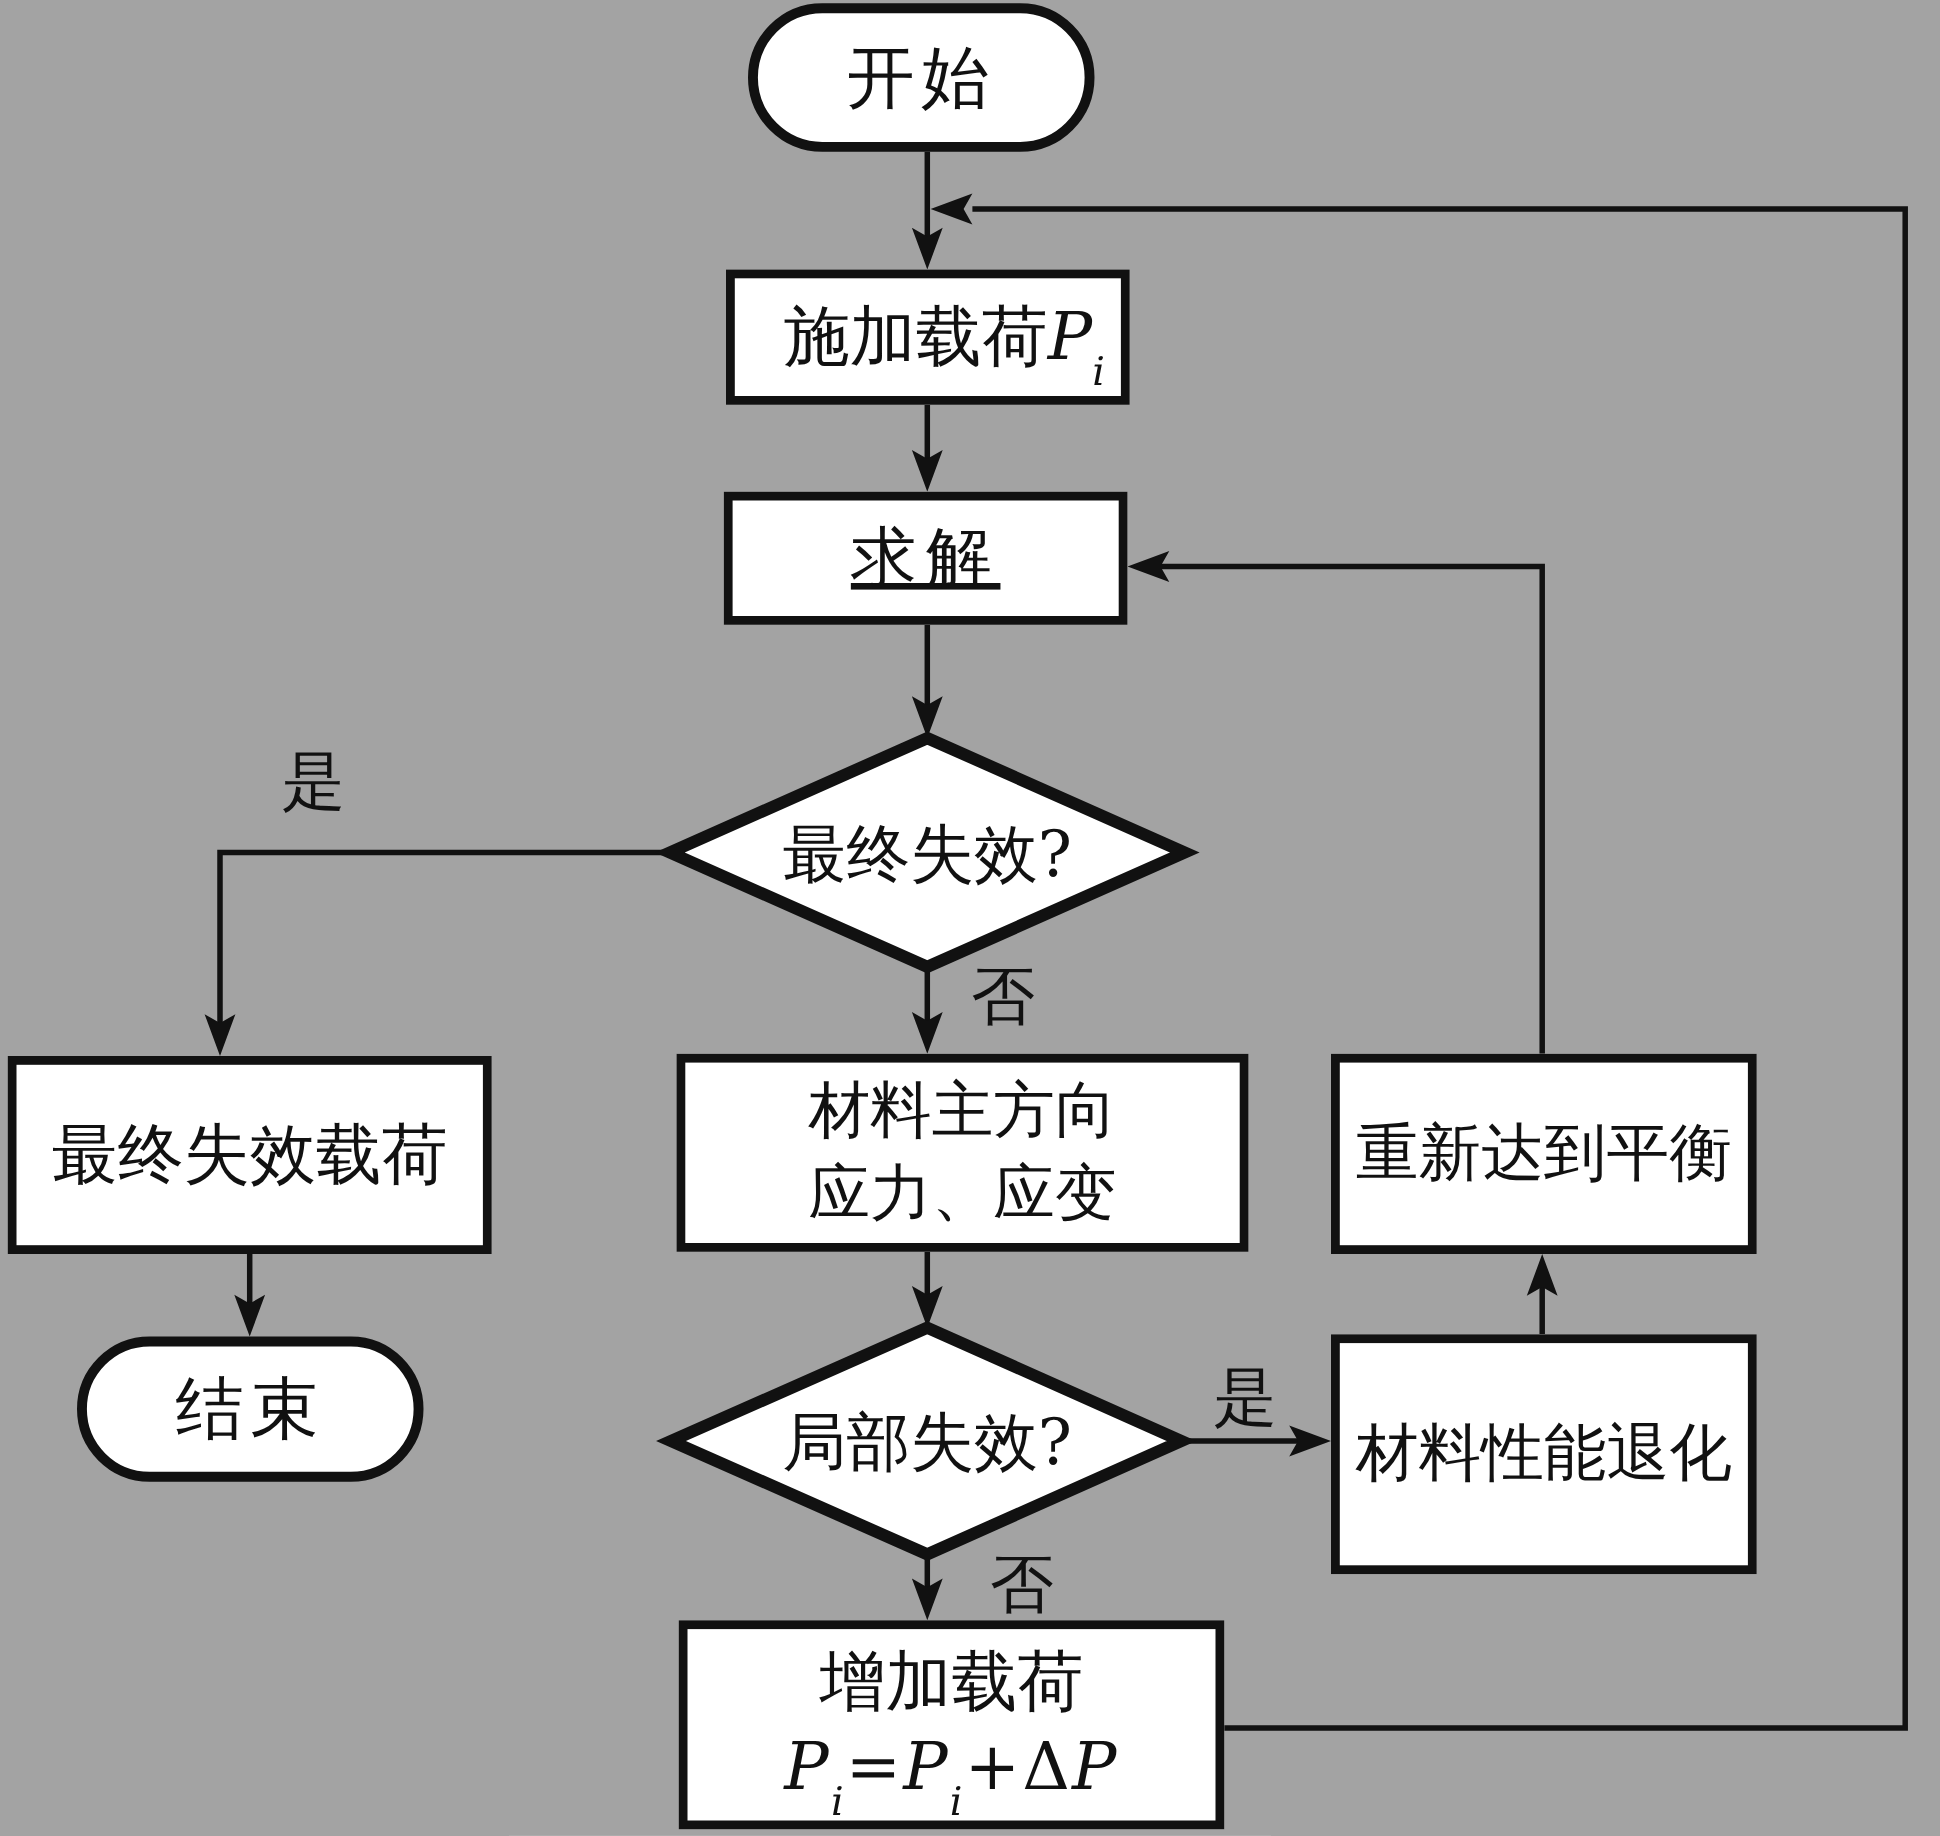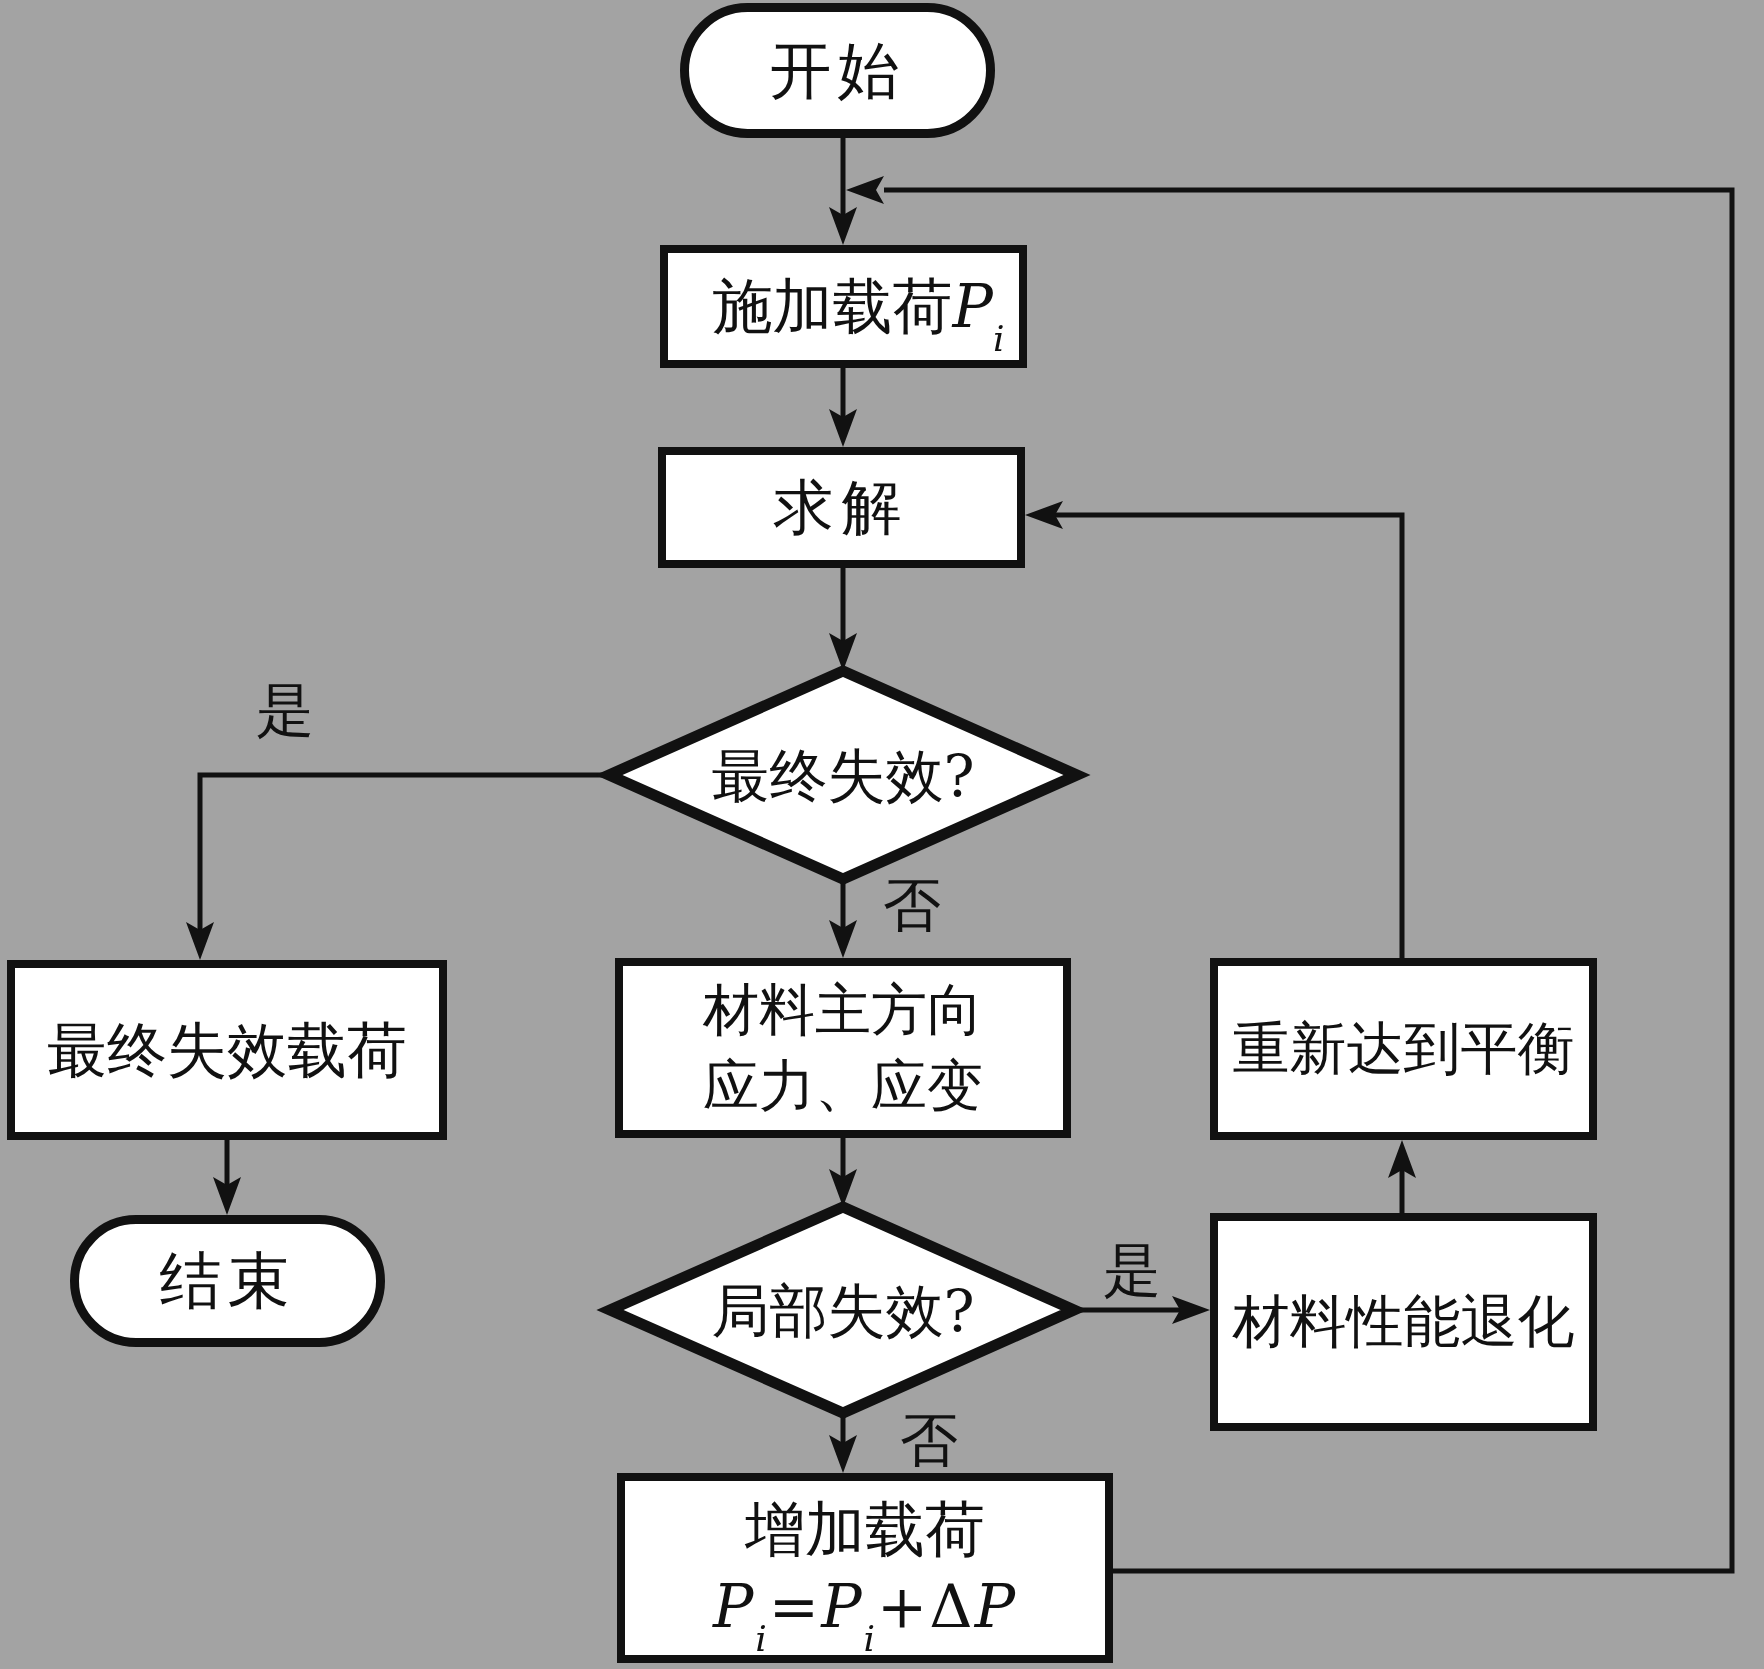--- a/index.html
+++ b/index.html
@@ -10,22 +10,22 @@
   svg.connectors { position:absolute; left:0; top:0; width:1764px; height:1669px; }
   .node {
     position:absolute; box-sizing:border-box; border:8px solid #111111; background:#ffffff;
     display:flex; align-items:center; justify-content:center; text-align:center;
     font-size:60px; line-height:1.25; white-space:nowrap;
   }
   .col { flex-direction:column; }
   .stadium { border-radius:75px; border-width:9px; letter-spacing:6px; font-size:62px; }
   #n-start     { left:680px;  top:3px;    width:315px; height:135px; }
   #n-apply     { left:660px;  top:245px;  width:367px; height:123px;padding-left:30px; }
-  #n-solve     { left:658px;  top:447px;  width:367px; height:121px; letter-spacing:8px; }
-  #n-stress    { left:615px;  top:958px;  width:456px; height:180px; font-size:56px; line-height:1.36; }
+  #n-solve     { left:658px;  top:447px;  width:367px; height:121px; letter-spacing:8px;text-decoration:underline; }
+  #n-stress    { left:615px;  top:958px;  width:520px; height:180px; font-size:56px; line-height:1.36; }
   #n-increase  { left:617px;  top:1473px; width:496px; height:190px; font-size:60px; line-height:1.28; }
   #n-finalload { left:7px;    top:960px;  width:440px; height:180px; }
   #n-end       { left:70px;   top:1215px; width:315px; height:132px; }
   #n-rebalance { left:1210px; top:958px;  width:387px; height:182px; font-size:57px; }
   #n-degrade   { left:1210px; top:1213px; width:387px; height:218px; font-size:57px; }
   .dtext {
     position:absolute; transform:translate(-50%,-50%); font-size:58px;
     white-space:nowrap; text-align:center;
   }
   #t-final { left:843px; top:777px; }

